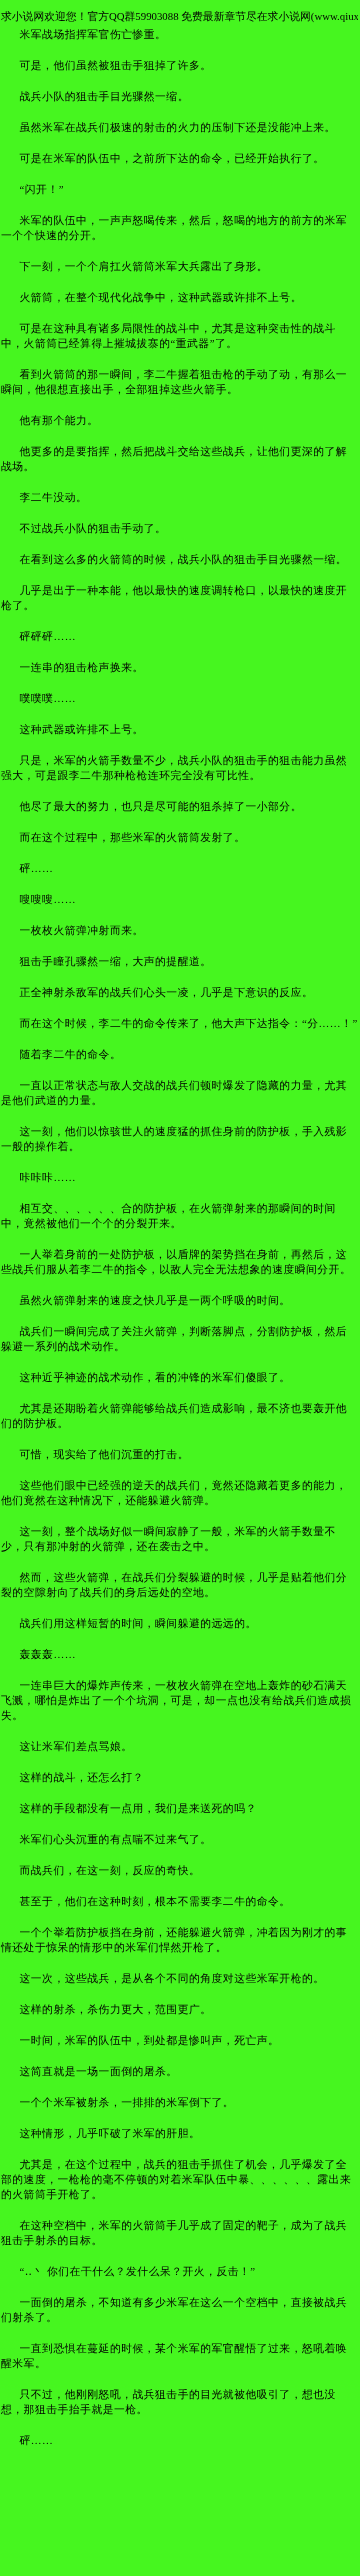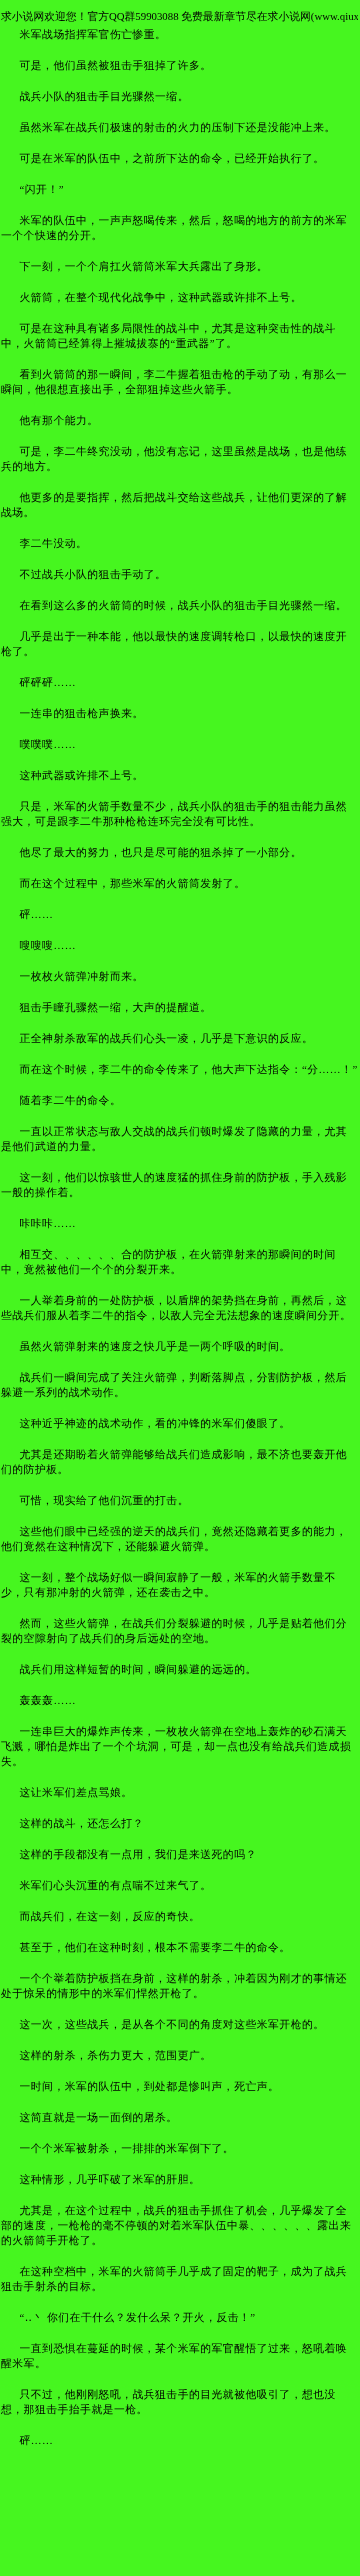--- a/index.html
+++ b/index.html
@@ -37,21 +37,20 @@
       <p>战兵小队的狙击手目光骤然一缩。</p>
       <p>虽然米军在战兵们极速的射击的火力的压制下还是没能冲上来。</p>
       <p>可是在米军的队伍中，之前所下达的命令，已经开始执行了。</p>
       <p>“闪开！”</p>
       <p>米军的队伍中，一声声怒喝传来，然后，怒喝的地方的前方的米军一个个快速的分开。</p>
       <p>下一刻，一个个肩扛火箭筒米军大兵露出了身形。</p>
       <p>火箭筒，在整个现代化战争中，这种武器或许排不上号。</p>
       <p>可是在这种具有诸多局限性的战斗中，尤其是这种突击性的战斗中，火箭筒已经算得上摧城拔寨的“重武器”了。</p>
       <p>看到火箭筒的那一瞬间，李二牛握着狙击枪的手动了动，有那么一瞬间，他很想直接出手，全部狙掉这些火箭手。</p>
       <p>他有那个能力。</p>
-      <p>可是，李二牛终究没动，他没有忘记，这里虽然是战场，也是他练兵的地方。</p>
       <p>他更多的是要指挥，然后把战斗交给这些战兵，让他们更深的了解战场。</p>
       <p>李二牛没动。</p>
       <p>不过战兵小队的狙击手动了。</p>
       <p>在看到这么多的火箭筒的时候，战兵小队的狙击手目光骤然一缩。</p>
       <p>几乎是出于一种本能，他以最快的速度调转枪口，以最快的速度开枪了。</p>
       <p>砰砰砰……</p>
       <p>一连串的狙击枪声换来。</p>
       <p>噗噗噗……</p>
       <p>这种武器或许排不上号。</p>
       <p>只是，米军的火箭手数量不少，战兵小队的狙击手的狙击能力虽然强大，可是跟李二牛那种枪枪连环完全没有可比性。</p>
@@ -79,29 +78,30 @@
       <p>然而，这些火箭弹，在战兵们分裂躲避的时候，几乎是贴着他们分裂的空隙射向了战兵们的身后远处的空地。</p>
       <p>战兵们用这样短暂的时间，瞬间躲避的远远的。</p>
       <p>轰轰轰……</p>
       <p>一连串巨大的爆炸声传来，一枚枚火箭弹在空地上轰炸的砂石满天飞溅，哪怕是炸出了一个个坑洞，可是，却一点也没有给战兵们造成损失。</p>
       <p>这让米军们差点骂娘。</p>
       <p>这样的战斗，还怎么打？</p>
       <p>这样的手段都没有一点用，我们是来送死的吗？</p>
       <p>米军们心头沉重的有点喘不过来气了。</p>
       <p>而战兵们，在这一刻，反应的奇快。</p>
       <p>甚至于，他们在这种时刻，根本不需要李二牛的命令。</p>
-      <p>一个个举着防护板挡在身前，这样的射杀，冲着因为刚才的事情还处于惊呆的情形中的米军们悍然开枪了。</p>
+      <p>一个个举着防护板挡在身前，还能躲避火箭弹，冲着因为刚才的事情还处于惊呆的情形中的米军们悍然开枪了。</p>
       <p>这一次，这些战兵，是从各个不同的角度对这些米军开枪的。</p>
       <p>这样的射杀，杀伤力更大，范围更广。</p>
       <p>一时间，米军的队伍中，到处都是惨叫声，死亡声。</p>
       <p>这简直就是一场一面倒的屠杀。</p>
       <p>一个个米军被射杀，一排排的米军倒下了。</p>
       <p>这种情形，几乎吓破了米军的肝胆。</p>
       <p>尤其是，在这个过程中，战兵的狙击手抓住了机会，几乎爆发了全部的速度，一枪枪的毫不停顿的对着米军队伍中暴、、、、、、露出来的火箭筒手开枪了。</p>
       <p>在这种空档中，米军的火箭筒手几乎成了固定的靶子，成为了战兵狙击手射杀的目标。</p>
       <p>“‥丶 你们在干什么？发什么呆？开火，反击！”</p>
+      <p>一面倒的屠杀，不知道有多少米军在这么一个空档中，直接被战兵们射杀了。</p>
       <p>一直到恐惧在蔓延的时候，某个米军的军官醒悟了过来，怒吼着唤醒米军。</p>
       <p>只不过，他刚刚怒吼，战兵狙击手的目光就被他吸引了，想也没想，那狙击手抬手就是一枪。</p>
       <p>砰……</p>
     </div>
 
 </div>
 
 
 </body></html>

